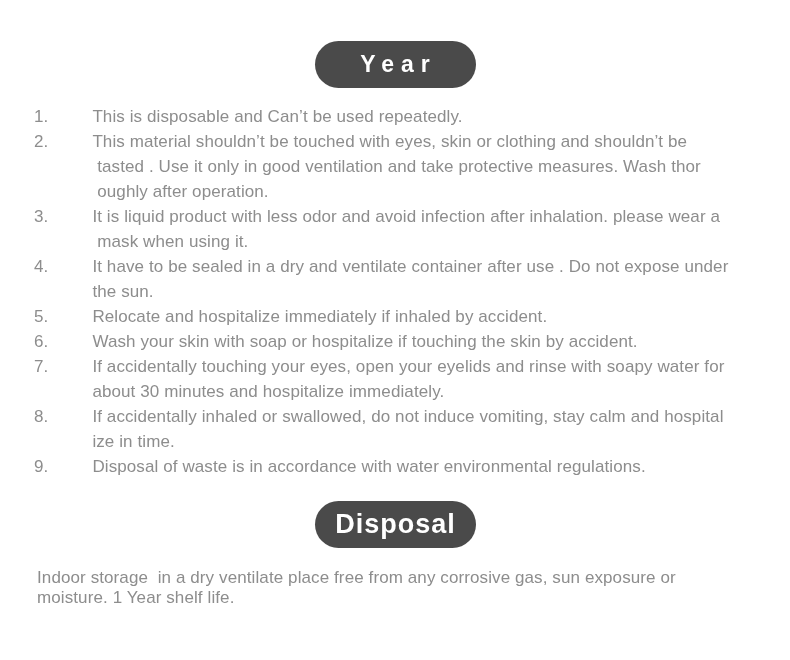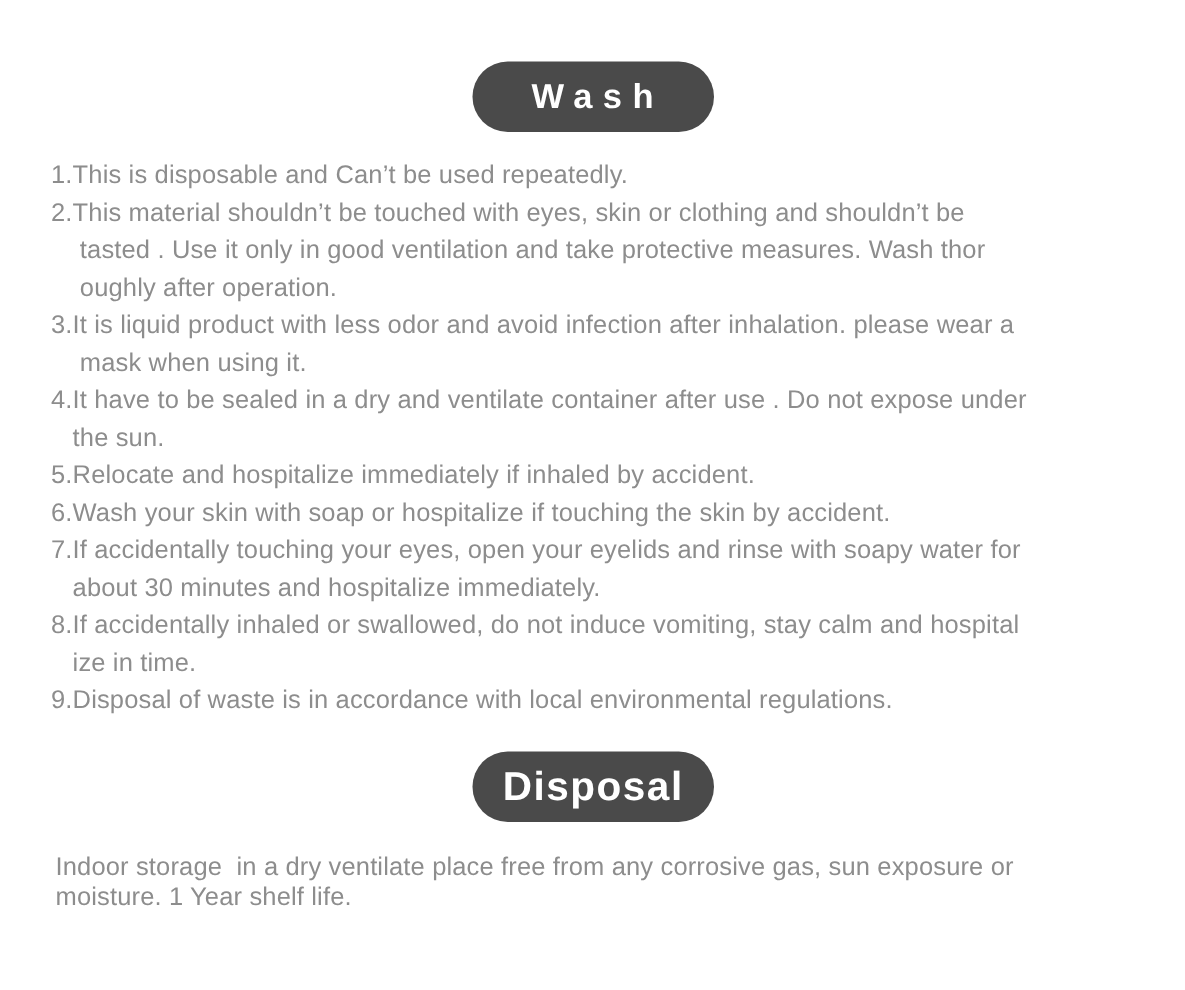--- a/index.html
+++ b/index.html
@@ -54,37 +54,38 @@
     display: flex;
     align-items: flex-start;
   }
   .note-item .num {
     flex: 0 0 14px;
     white-space: nowrap;
   }
   .note-item .txt {
     flex: 1 1 auto;
     white-space: pre-wrap;
+    margin-left: 44px;
   }
   .storage-text {
     margin: 20px 20px 0 37px;
     color: var(--body-text);
     font-size: 17px;
     line-height: 20px;
     letter-spacing: 0.1px;
     white-space: pre-wrap;
   }
 </style>
 </head>
 <body>
 
 <div class="page">
 
   <div class="pill note">
-    <span>Wash</span>
+    <span>Year</span>
   </div>
 
   <div class="note-list">
     <div class="note-item">
       <span class="num">1.</span>
       <span class="txt">This is disposable and Can’t be used repeatedly.</span>
     </div>
     <div class="note-item">
       <span class="num">2.</span>
       <span class="txt">This material shouldn’t be touched with eyes, skin or clothing and shouldn’t be
@@ -114,21 +115,21 @@
       <span class="txt">If accidentally touching your eyes, open your eyelids and rinse with soapy water for
 about 30 minutes and hospitalize immediately.</span>
     </div>
     <div class="note-item">
       <span class="num">8.</span>
       <span class="txt">If accidentally inhaled or swallowed, do not induce vomiting, stay calm and hospital
 ize in time.</span>
     </div>
     <div class="note-item">
       <span class="num">9.</span>
-      <span class="txt">Disposal of waste is in accordance with local environmental regulations.</span>
+      <span class="txt">Disposal of waste is in accordance with water environmental regulations.</span>
     </div>
   </div>
 
   <div class="pill storage">
     <span>Disposal</span>
   </div>
 
   <p class="storage-text">Indoor storage  in a dry ventilate place free from any corrosive gas, sun exposure or
 moisture. 1 Year shelf life.</p>
 

